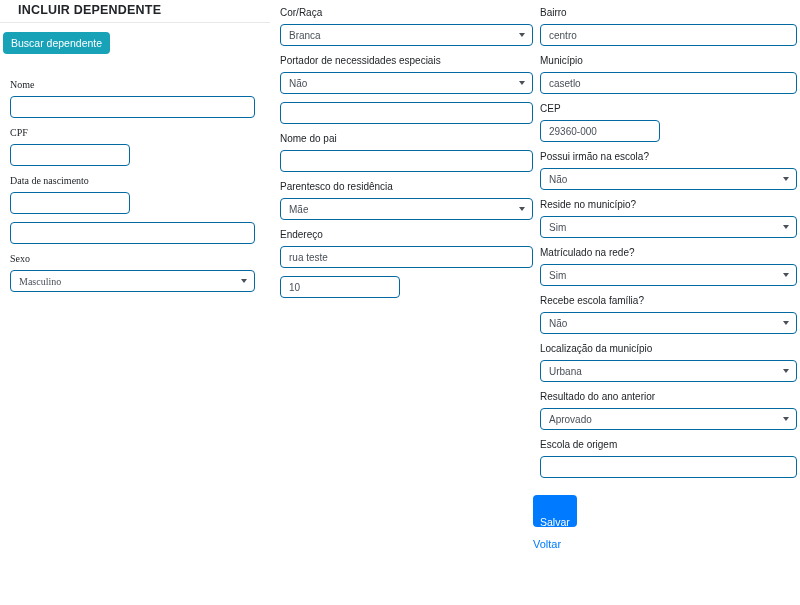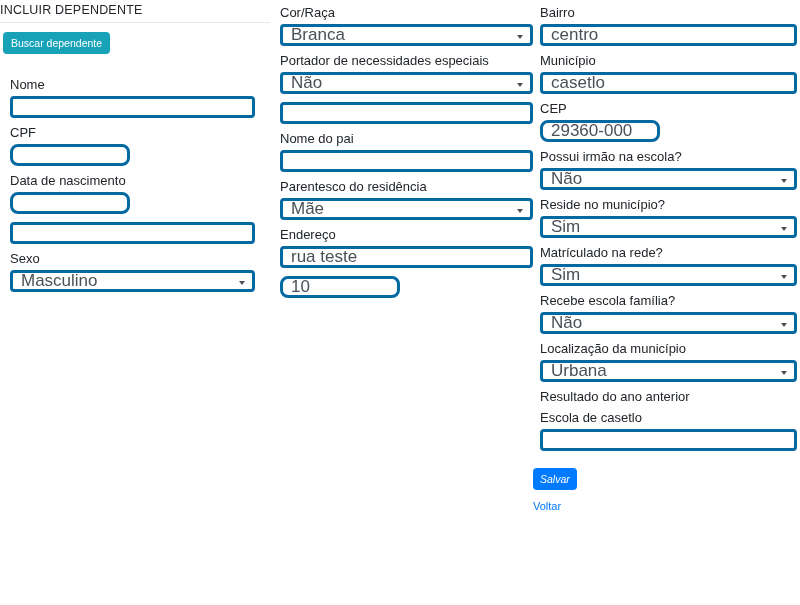--- a/index.html
+++ b/index.html
@@ -11,23 +11,23 @@
     font-size: 11px;
     color: #212529;
     overflow: hidden;
   }
   .col { position: absolute; top: 0; }
   #col-left  { left: 0;     top: 0;   width: 270px; }
   #col-mid   { left: 280px; top: 6px; width: 253px; }
   #col-right { left: 540px; top: 6px; width: 257px; }
 
   .page-title {
-    margin: 3px 0 0 0;
+    margin: 3px 0 0 18px;
     font-size: 12.5px;
-    font-weight: 400;
+    font-weight: 700;
     letter-spacing: .2px;
     color: #212529;
   }
   .title-divider {
     border: 0;
     border-top: 1px solid #e8e8e8;
     margin: 5px 0 0 0;
   }
 
   .btn {
@@ -36,46 +36,46 @@
     border-radius: 4px;
     color: #fff;
     font-size: 10.5px;
     font-family: inherit;
     height: 22px;
     line-height: 22px;
     padding: 0 8px;
     cursor: pointer;
   }
   .btn-buscar { background: #17a2b8; margin: 9px 0 16px 3px; }
-  .btn-salvar { background: #007bff; margin: 9px 0 0 -7px; padding: 0 7px; font-style: italic; }
-
-  .left-fields { margin: 8px 0 0 10px; width: 245px; }
+  .btn-salvar { background: #007bff; margin: 9px 0 0 -7px; padding: 16px 7px; }
+
+  .left-fields { margin: 8px 0 0 10px; width: 245px; font-family: Liberation Serif, serif; }
 
   .form-group { margin-bottom: 8px; }
   .form-label {
     display: block;
-    font-size: 13px;
+    font-size: 10px;
     line-height: 13px;
     margin-bottom: 5px;
     color: #212529;
     font-weight: 400;
   }
   .form-control {
     width: 100%;
     height: 22px;
-    border: 3px solid #0369a1;
+    border: 1px solid #0369a1;
     border-radius: 4px;
     padding: 0 8px;
-    font-size: 17px;
+    font-size: 10px;
     font-family: inherit;
     color: #495057;
     background: #fff;
     outline: none;
   }
-  .w-narrow { width: 120px; border-radius: 8px; }
+  .w-narrow { width: 120px; }
 
   .select {
     position: relative;
     display: flex;
     align-items: center;
     padding-right: 18px;
     cursor: default;
   }
   .select-value { white-space: nowrap; overflow: hidden; }
   .chevron {
@@ -219,23 +219,27 @@
   </div>
   <div class="form-group">
     <label class="form-label">Localização da município</label>
     <div class="form-control select">
       <span class="select-value">Urbana</span>
       <span class="chevron"></span>
     </div>
   </div>
   <div class="form-group">
     <label class="form-label">Resultado do ano anterior</label>
-  </div>
-  <div class="form-group">
-    <label class="form-label">Escola de casetlo</label>
+    <div class="form-control select">
+      <span class="select-value">Aprovado</span>
+      <span class="chevron"></span>
+    </div>
+  </div>
+  <div class="form-group">
+    <label class="form-label">Escola de origem</label>
     <input class="form-control" value="" style="">
   </div>
   <div class="actions">
     <button class="btn btn-salvar">Salvar</button>
     <br>
     <a class="link" href="#">Voltar</a>
   </div>
 </div>
 
 </body></html>

